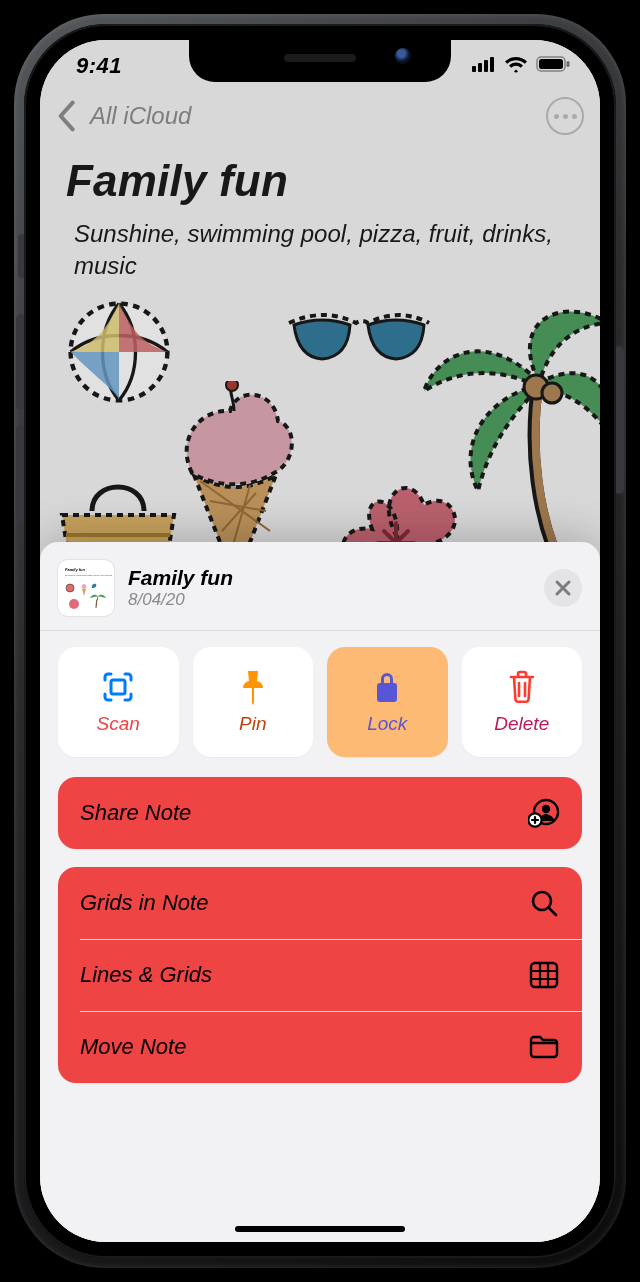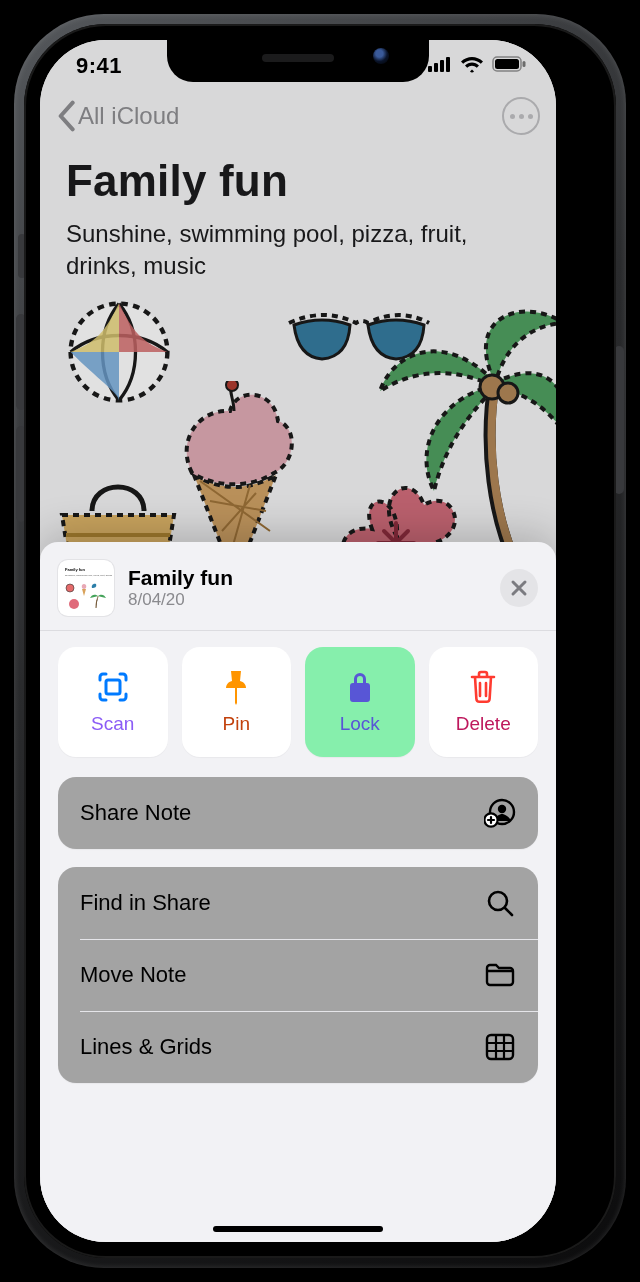--- a/index.html
+++ b/index.html
@@ -21,22 +21,22 @@
   .side-btn.vol-up  { left:2px; top:300px;  width:10px; height:96px; }
   .side-btn.vol-dn  { left:2px; top:412px;  width:10px; height:96px; }
   .side-btn.power   { right:2px; top:332px; width:10px; height:148px; }
 
   .bezel {
     position: absolute; left: 24px; top: 24px; width: 592px; height: 1234px;
     border-radius: 82px; background: #000; overflow: hidden;
     box-shadow: inset 0 0 0 2px #1a1a1a;
   }
   .screen {
-    position: absolute; left: 40px; top: 40px; width: 516px; height: 1202px;
-    border-radius: 66px; overflow: hidden; background: #e6e6e8;
+    position: absolute; left: 40px; top: 40px; width: 560px; height: 1202px;
+    border-radius: 66px; overflow: hidden; background: #e6e6e8; font-style: italic;
   }
 
   
   .notch {
     position: absolute; top: 0; left: 50%; transform: translateX(-50%);
     width: 262px; height: 42px; background: #000;
     border-bottom-left-radius: 26px; border-bottom-right-radius: 26px; z-index: 50;
   }
   .notch .speaker {
     position:absolute; top:14px; left:50%; transform:translateX(-50%);
@@ -62,33 +62,33 @@
     background: #f5f5f6;
     filter: grayscale(.15) brightness(.94);
     padding-top: 48px;
   }
   .bg-dim { position:absolute; inset:0; background:#000; opacity:.06; z-index:2; }
 
   .navbar {
     height: 56px; display: flex; align-items: center; justify-content: space-between;
     padding: 0 16px; color: #8e8e93;
   }
-  .back { display:flex; align-items:center; gap:2px; font-size:24px; }
+  .back { display:flex; align-items:center; gap:14px; font-size:24px; }
   .back svg { width:20px; height:32px; }
   .more-circle {
     width:38px; height:38px; border:2.5px solid #c1c1c4; border-radius:50%;
     display:flex; align-items:center; justify-content:center;
   }
   .more-circle .dots { display:flex; gap:4px; }
   .more-circle .dots span {
     width:5px; height:5px; border-radius:50%; background:#c1c1c4;
   }
 
   .note-title { font-size:44px; font-weight:800; color:#1c1c1e; padding:12px 26px 4px; letter-spacing:.2px; }
-  .note-body  { font-size:24px; font-weight:400; color:#1c1c1e; padding:8px 26px; line-height:1.35; }
+  .note-body  { font-size:24px; font-weight:400; color:#1c1c1e; padding:8px 26px; line-height:1.35;margin-left:8px; }
   .doodles { position:relative; height:320px; }
   .doodles svg { position:absolute; }
 
   
   .sheet {
     position: absolute; left:0; right:0; bottom:0; height:700px;
     background: #f2f2f5; border-top-left-radius: 18px; border-top-right-radius: 18px;
     box-shadow: 0 -8px 40px rgba(0,0,0,.2);
     z-index: 20;
     display:flex; flex-direction:column;
@@ -115,29 +115,29 @@
 
   .quick-row {
     display:flex; gap:14px; padding:0 18px 20px;
   }
   .qbtn {
     flex:1; height:110px; border-radius:18px; background:#fff;
     display:flex; flex-direction:column; align-items:center; justify-content:center; gap:8px;
     font-size:19px; font-weight:400;
     box-shadow:0 1px 1px rgba(0,0,0,.04);
   }
-  .qbtn.selected { background:#86efac; }
+  .qbtn.selected { background:#fdba74; }
   .qbtn .ic { width:36px; height:36px; display:flex; align-items:center; justify-content:center; }
-  .qbtn.scan   { color:#8b5cf6; }
+  .qbtn.scan   { color:#ef4444; }
   .qbtn.pin    { color:#c2410c; }
   .qbtn.lock   { color:#5856d6; }
   .qbtn.delete { color:#be185d; }
 
   .menu-group {
-    margin:0 18px 18px; background:#a3a3a3; border-radius:18px; overflow:hidden;
+    margin:0 18px 18px; background:#ef4444; border-radius:18px; overflow:hidden;
     box-shadow:0 1px 1px rgba(0,0,0,.04);
   }
   .menu-row {
     display:flex; align-items:center; justify-content:space-between;
     padding:20px 22px; font-size:22px; color:#000; position:relative;
   }
   .menu-row + .menu-row::before {
     content:""; position:absolute; top:0; left:22px; right:0; height:1px; background:#e5e5e9;
   }
   .menu-row .ricon { width:32px; height:32px; color:#000; display:flex; align-items:center; justify-content:center;}
@@ -349,45 +349,45 @@
               <path d="M9 23c2-5 7-7 9-7s7 2 9 7" fill="#000"></path>
               <circle cx="7" cy="22" r="6.6" fill="#fff" stroke="#000" stroke-width="2.2"></circle>
               <path d="M7 19v6M4 22h6" stroke="#000" stroke-width="2.2" stroke-linecap="round"></path>
             </svg>
         </span>
       </div>
     </div>
 
     <div class="menu-group">
       <div class="menu-row">
-        <span>Find in Share</span>
+        <span>Grids in Note</span>
         <span class="ricon">
           <svg width="30" height="30" viewBox="0 0 30 30">
               <g fill="none" stroke="#000" stroke-width="2.6" stroke-linecap="round">
                 <circle cx="13" cy="13" r="9"></circle>
                 <path d="M20 20l7 7"></path>
               </g>
             </svg>
         </span>
       </div>
       <div class="menu-row">
+        <span>Lines &amp; Grids</span>
+        <span class="ricon">
+          <svg width="30" height="28" viewBox="0 0 30 28">
+              <rect x="2" y="2" width="26" height="24" rx="4" fill="none" stroke="#000" stroke-width="2.4"></rect>
+              <path d="M2 10h26M2 18h26M11 2v24M19 2v24" stroke="#000" stroke-width="2.2"></path>
+            </svg>
+        </span>
+      </div>
+      <div class="menu-row">
         <span>Move Note</span>
         <span class="ricon">
           <svg width="32" height="26" viewBox="0 0 32 26">
               <path d="M3 6a3 3 0 0 1 3-3h6l3 3h11a3 3 0 0 1 3 3v11a3 3 0 0 1-3 3H6a3 3 0 0 1-3-3V6z" fill="none" stroke="#000" stroke-width="2.4"></path>
               <path d="M3 9h26" stroke="#000" stroke-width="2.4"></path>
             </svg>
         </span>
       </div>
-      <div class="menu-row">
-        <span>Lines &amp; Grids</span>
-        <span class="ricon">
-          <svg width="30" height="28" viewBox="0 0 30 28">
-              <rect x="2" y="2" width="26" height="24" rx="4" fill="none" stroke="#000" stroke-width="2.4"></rect>
-              <path d="M2 10h26M2 18h26M11 2v24M19 2v24" stroke="#000" stroke-width="2.2"></path>
-            </svg>
-        </span>
-      </div>
     </div>
   </div>
 
   <div class="home-ind"></div>
 </div>
 
 </body></html>

